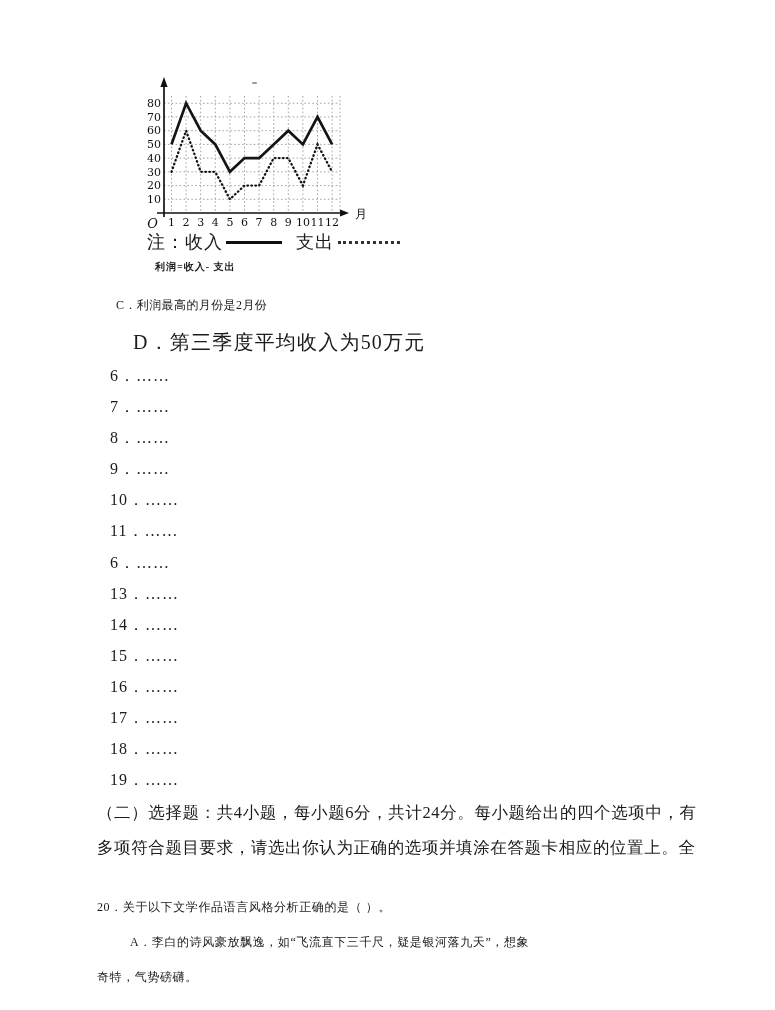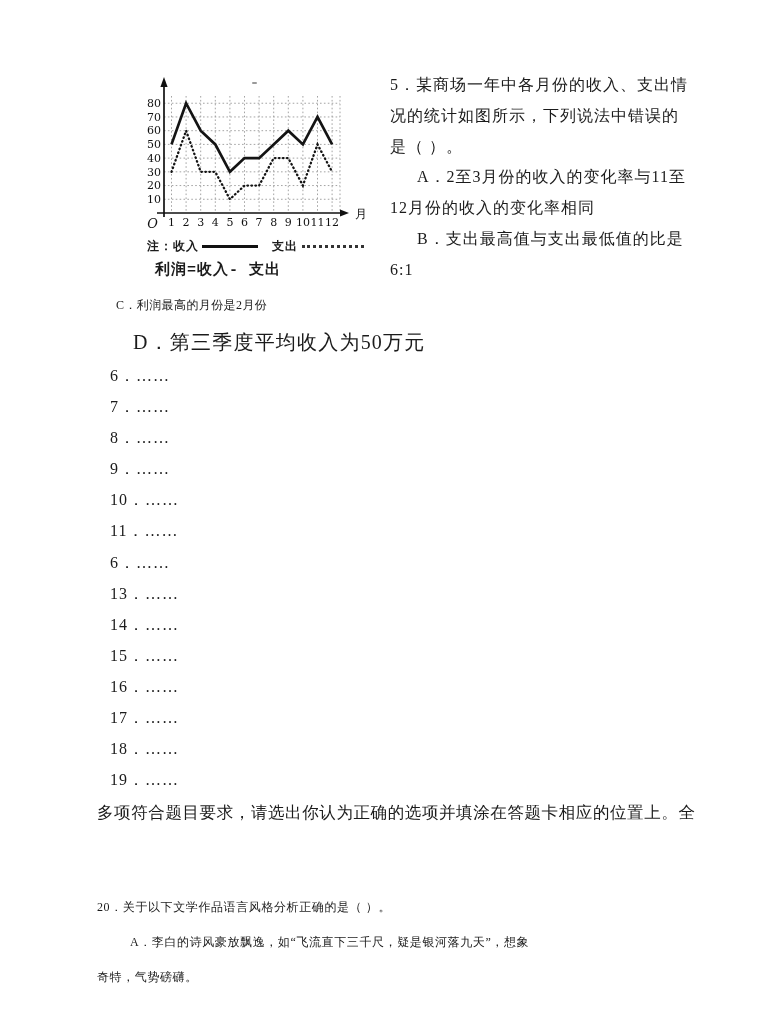--- a/index.html
+++ b/index.html
@@ -8,22 +8,22 @@
     font-family:"Liberation Serif","DejaVu Serif",serif;color:#1b1b1b;
   }
   .abs{position:absolute;}
   
   #chart-svg{position:absolute;left:140px;top:74px;width:240px;height:170px;}
   #chart-svg text{fill:#111;}
   #chart-svg .tick{font:11px "DejaVu Serif",serif;}
   #chart-svg .origin{font:italic 13px "DejaVu Serif",serif;}
   #chart-svg .xlabel{font:12px "DejaVu Serif",serif;}
   
-  .legend-row{left:147px;top:238px;font-size:12px;letter-spacing:1px;white-space:nowrap;font-weight:bold;}
-  .legend-formula{left:155px;top:260px;font-size:15px;letter-spacing:1px;font-weight:bold;font-family:Liberation Mono, monospace;}
+  .legend-row{left:147px;top:230px;font-size:18px;letter-spacing:1px;white-space:nowrap;font-weight:normal;}
+  .legend-formula{left:155px;top:260px;font-size:10px;letter-spacing:1px;font-weight:bold;}
   .seg{display:inline-block;vertical-align:middle;position:relative;top:-1px;}
   .seg-solid{width:56px;border-top:3px solid #111;margin:0 14px 0 3px;}
   .seg-dotted{width:62px;border-top:3px dotted #333;margin-left:4px;}
   
   .artifact{left:252px;top:82px;width:5px;height:2px;background:#9a9a9a;border-radius:1px;}
   
   .rcol{left:390px;top:70px;width:318px;font-size:16px;line-height:30.8px;letter-spacing:1px;}
   .rcol div{height:30.8px;}
   .rcol .indent{padding-left:27px;}
   
@@ -94,29 +94,20 @@
       <text x="355" y="218" class="xlabel">月</text>
       <polyline points="171.5,144.39999999999998 186.1,103.24 200.7,130.68 215.3,144.39999999999998 229.9,171.84 244.5,158.12 259.1,158.12 273.7,144.39999999999998 288.3,130.68 302.9,144.39999999999998 317.5,116.96 332.1,144.39999999999998" fill="none" stroke="#141414" stroke-linejoin="miter" stroke-width="2.7"></polyline>
       <polyline points="171.5,171.84 186.1,130.68 200.7,171.84 215.3,171.84 229.9,199.28 244.5,185.56 259.1,185.56 273.7,158.12 288.3,158.12 302.9,185.56 317.5,144.39999999999998 332.1,171.84" fill="none" stroke="#141414" stroke-linejoin="miter" stroke-width="2.3" stroke-dasharray="0.6 3.4" stroke-linecap="round"></polyline>
     </svg>
 
   <div class="abs legend-row">
     <span>注：</span><span>收入</span><span class="seg seg-solid"></span><span>支出</span><span class="seg seg-dotted"></span>
   </div>
   <div class="abs legend-formula">利润=收入- 支出</div>
 
-  <div class="abs rcol">
-    <div>5．某商场一年中各月份的收入、支出情</div>
-    <div>况的统计如图所示，下列说法中错误的</div>
-    <div>是（ ）。</div>
-    <div class="indent">A．2至3月份的收入的变化率与11至</div>
-    <div>12月份的收入的变化率相同</div>
-    <div class="indent">B．支出最高值与支出最低值的比是</div>
-    <div>6:1</div>
-  </div>
 
   <div class="abs opt-c">C．利润最高的月份是2月份</div>
   <div class="abs opt-d">D．第三季度平均收入为50万元</div>
 
   <div class="abs ph-list">
     <div>6．……</div>
     <div>7．……</div>
     <div>8．……</div>
     <div>9．……</div>
     <div>10．……</div>
@@ -125,20 +116,21 @@
     <div>13．……</div>
     <div>14．……</div>
     <div>15．……</div>
     <div>16．……</div>
     <div>17．……</div>
     <div>18．……</div>
     <div>19．……</div>
   </div>
 
   <div class="abs sec2">
+    <div>（二）选择题：共4小题，每小题6分，共计24分。每小题给出的四个选项中，有</div>
     <div>多项符合题目要求，请选出你认为正确的选项并填涂在答题卡相应的位置上。全</div>
   </div>
 
   <div class="abs q20">
     <div>20．关于以下文学作品语言风格分析正确的是（ ）。</div>
     <div class="indent">A．李白的诗风豪放飘逸，如“飞流直下三千尺，疑是银河落九天”，想象</div>
     <div>奇特，气势磅礴。</div>
   </div>
 
 </div>

